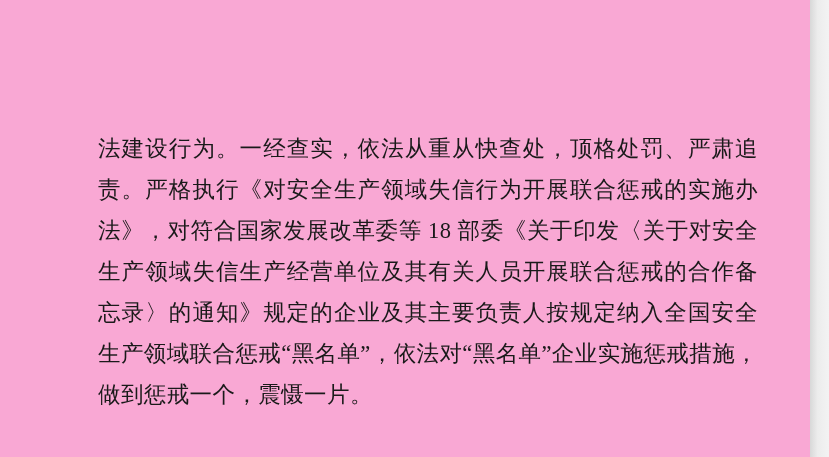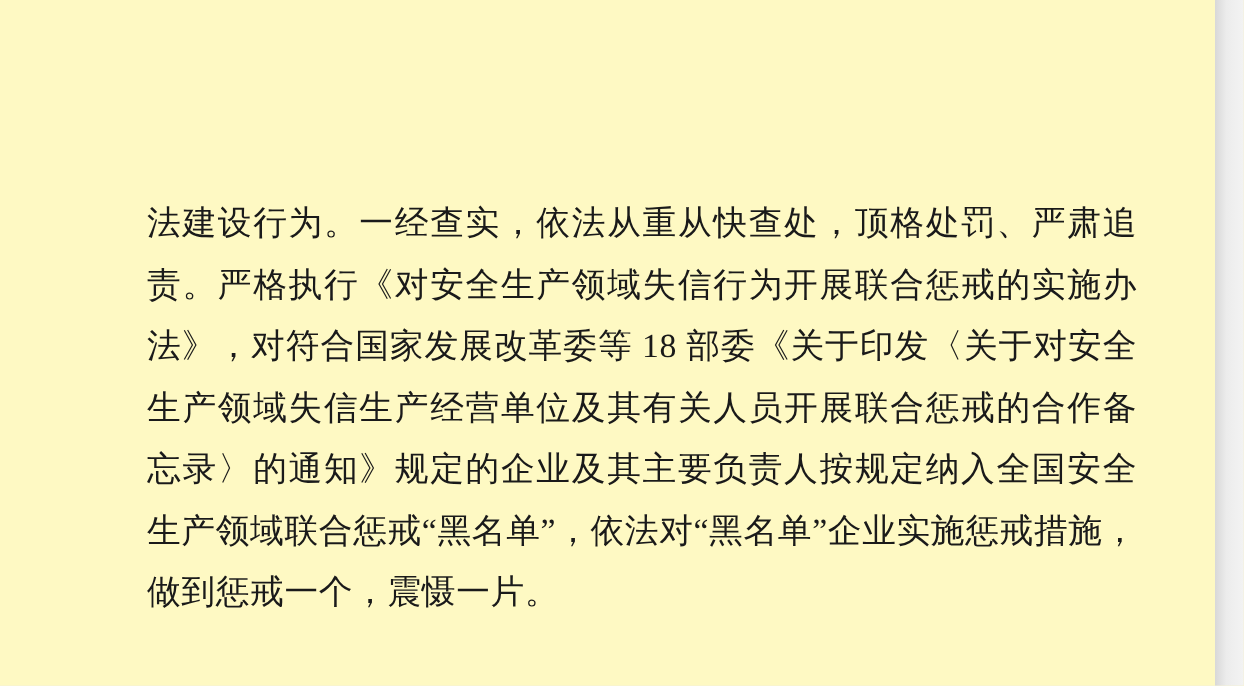--- a/index.html
+++ b/index.html
@@ -12,21 +12,21 @@
     background: #e9e9e9;
     font-family: "Liberation Serif", "DejaVu Serif", serif;
     overflow: hidden;
   }
   .page {
     position: absolute;
     left: 0;
     top: 0;
     width: 810px;
     height: 457px;
-    background: #fef9c3;
+    background: #f9a8d4;
     box-sizing: border-box;
   }
   .page-edge {
     position: absolute;
     left: 810px;
     top: 0;
     width: 19px;
     height: 457px;
     background: linear-gradient(to right, #d8d8d8 0%, #ececec 40%, #f3f3f3 100%);
   }

